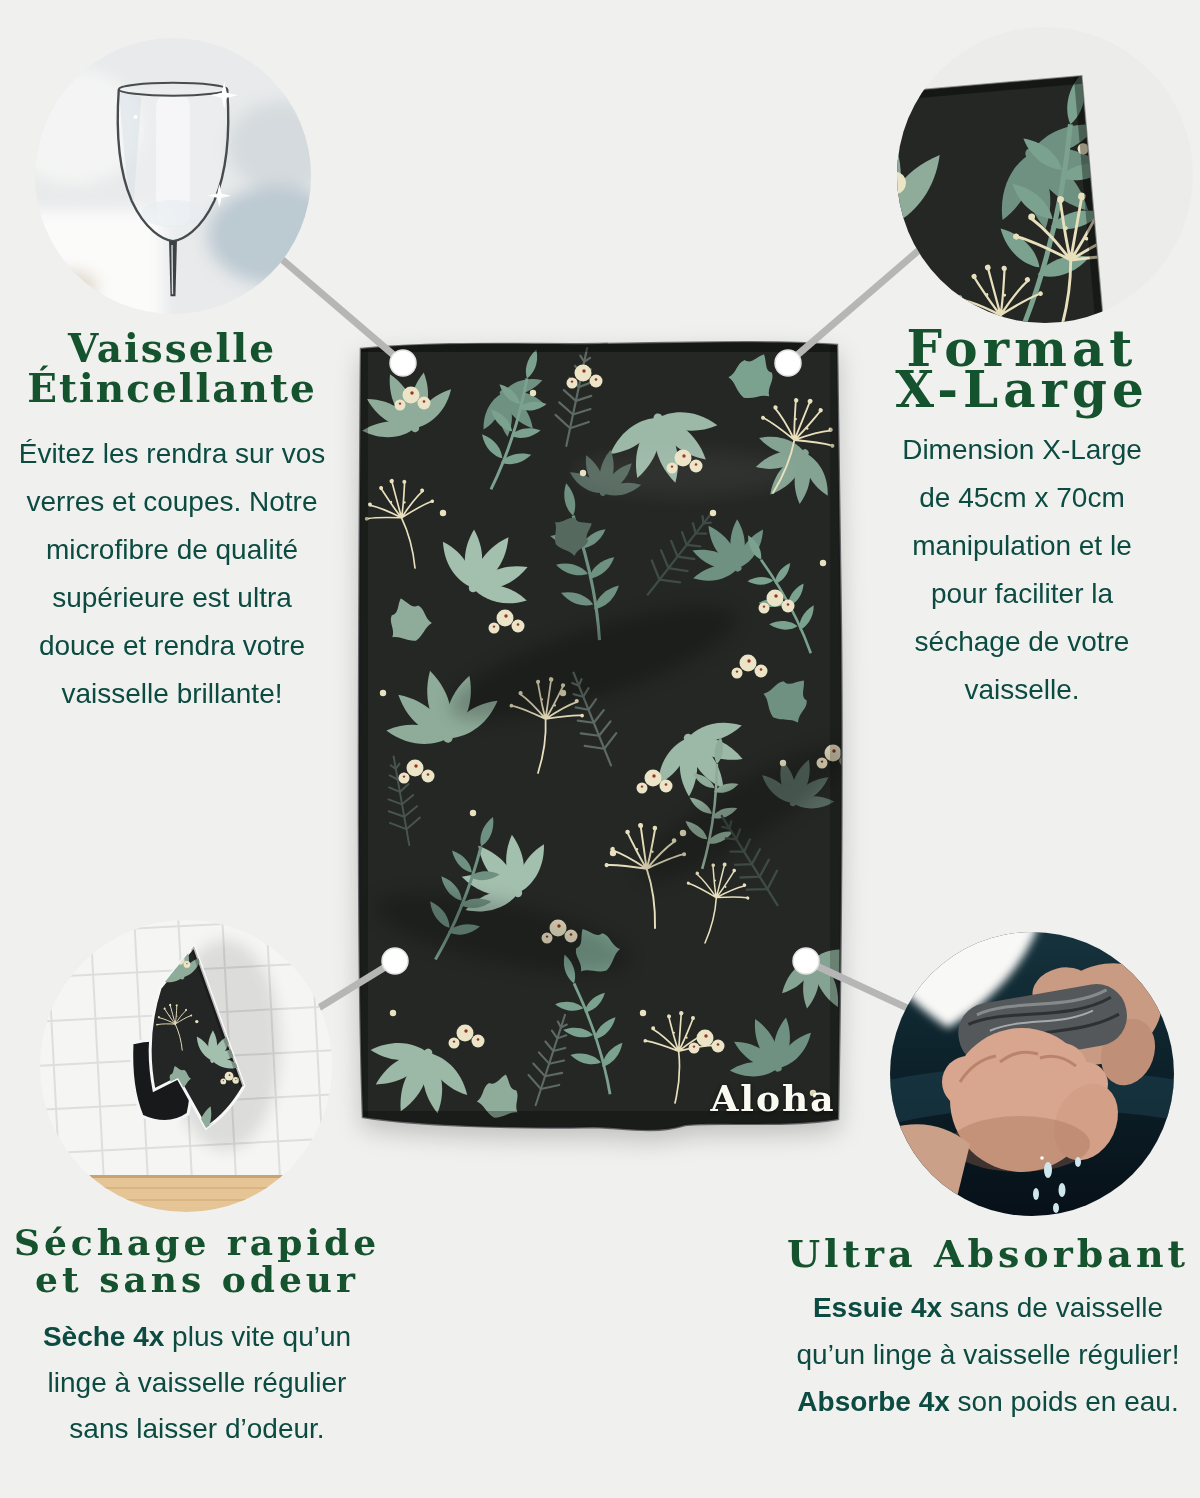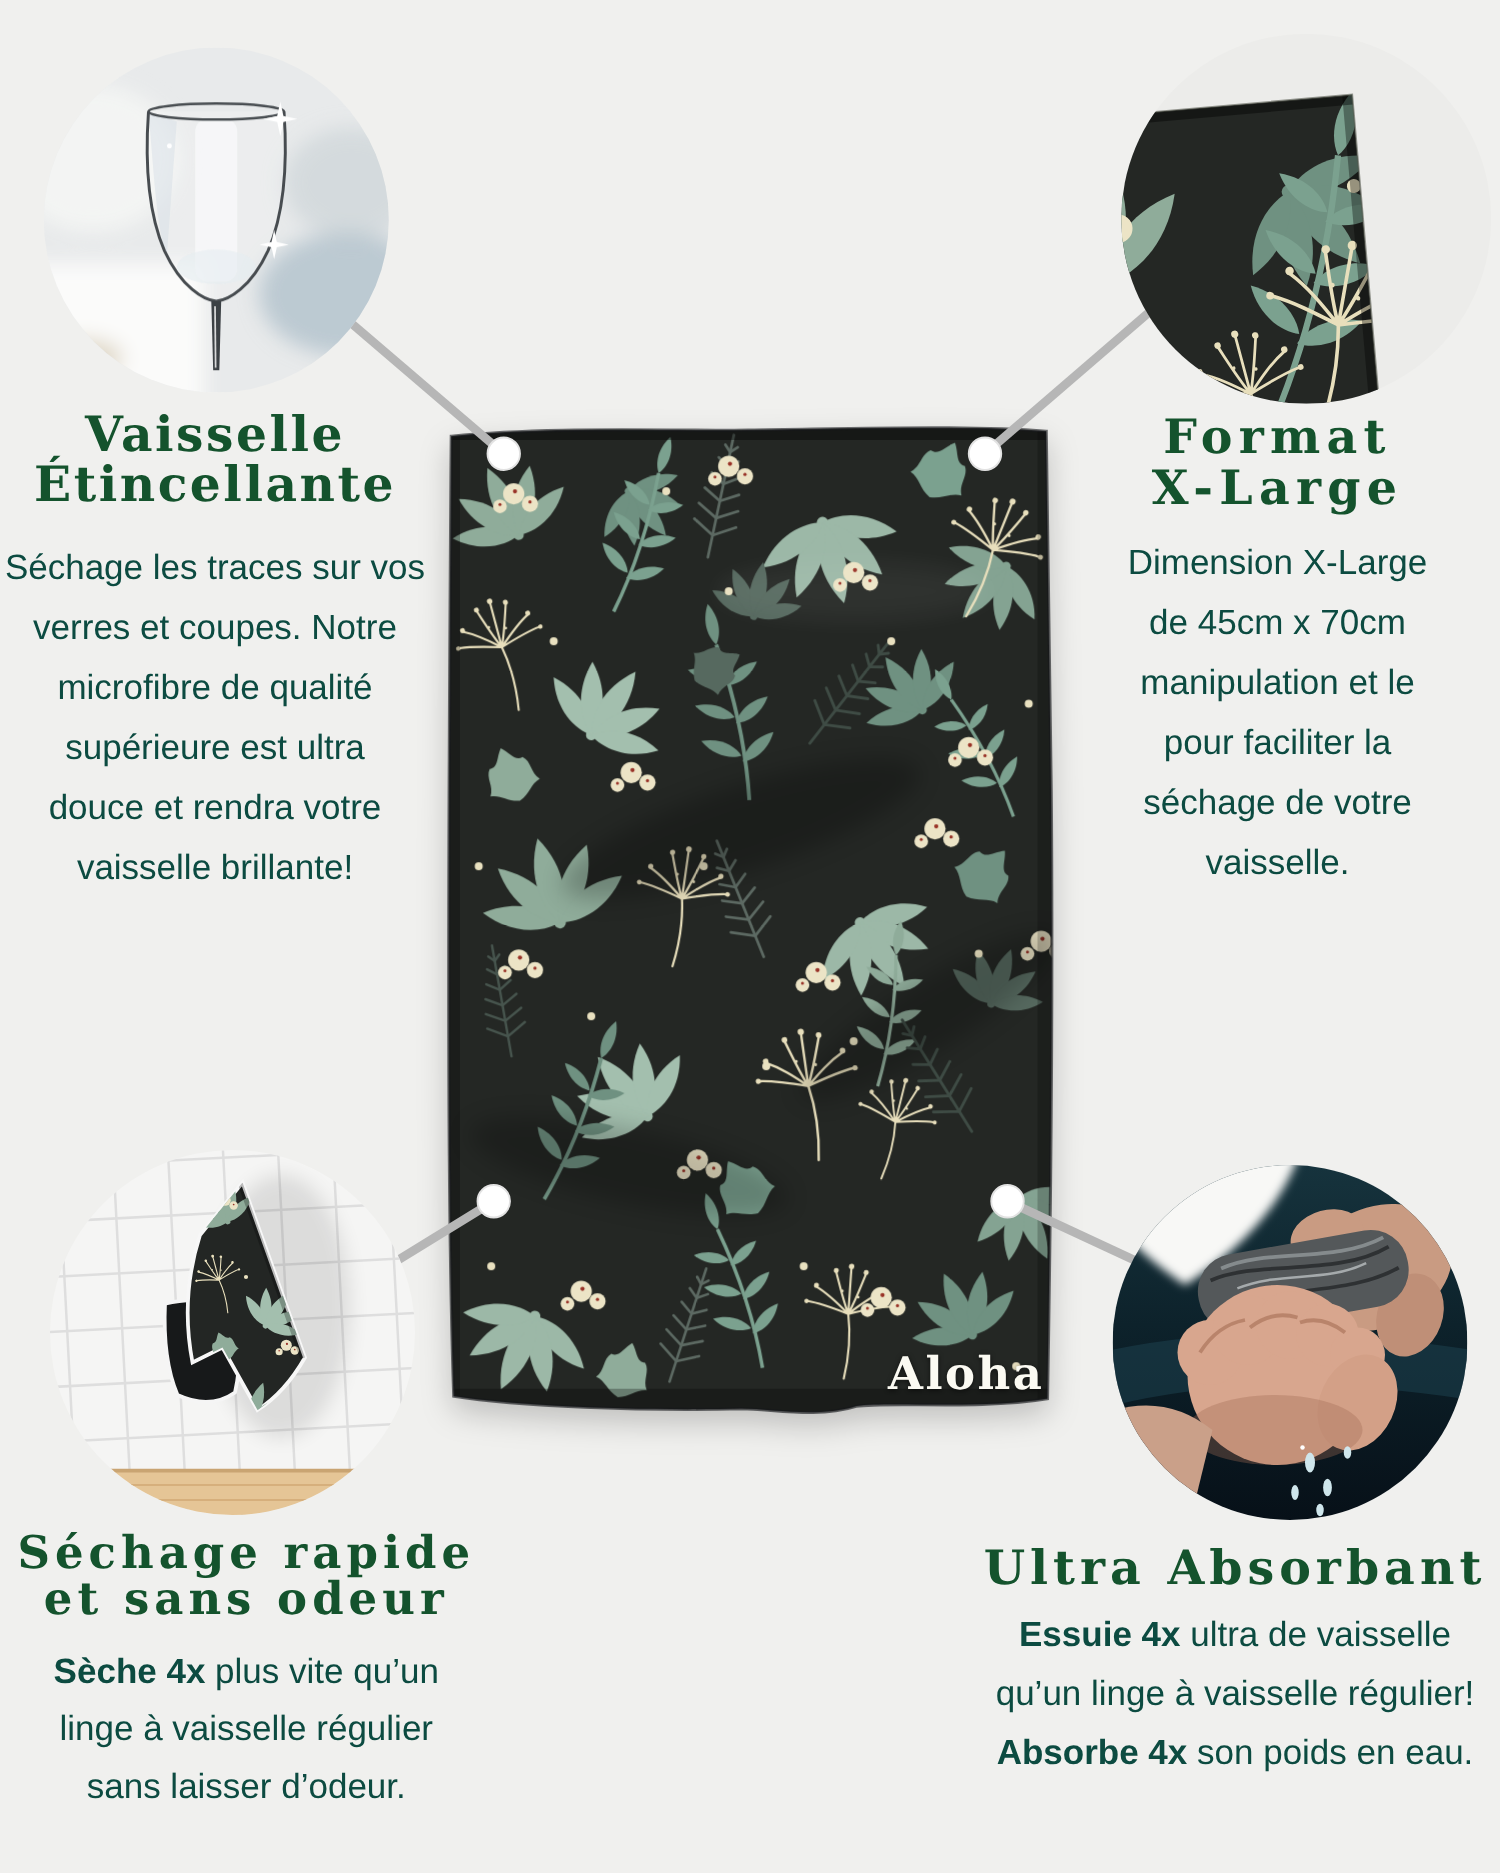--- a/index.html
+++ b/index.html
@@ -18,21 +18,21 @@
   .feature h2{font-family:"DejaVu Serif","Liberation Serif",serif;font-weight:700;
               color:#14532d;margin:0;}
   .feature h2 .tline{display:block;}
   .body{font-size:28px;line-height:48px;}
   .body .bline{display:block;}
   .body .b{font-weight:700;margin-top:20px;}
   .f-tl{left:2px;top:328px;width:340px;}
   .f-tl h2{font-size:39px;line-height:40px;letter-spacing:2px;}
   .f-tl .body{margin-top:22px;}
   .f-tr{left:872px;top:328px;width:300px;}
-  .f-tr h2{font-size:38px;line-height:41px;letter-spacing:5px;}
+  .f-tr h2{font-size:50px;line-height:41px;letter-spacing:5px;}
   .f-tr .body{margin-top:16px;}
   .f-bl{left:6px;top:1224px;width:382px;}
   .f-bl h2{font-size:36px;line-height:37px;letter-spacing:4px;}
   .f-bl .body{margin-top:16px;line-height:46px;}
   .f-br{left:768px;top:1234px;width:440px;}
   .f-br h2{font-size:38px;line-height:40px;letter-spacing:4px;}
   .f-br .body{margin-top:10px;line-height:47px;}
 </style>
 </head>
 <body>
@@ -342,21 +342,21 @@
       </g>
     </svg>
   </div>
 
   <section class="feature f-tl">
     <h2>
       <span class="tline">Vaisselle</span>
       <span class="tline">Étincellante</span>
     </h2>
     <div class="body">
-      <span class="bline">Séchage les traces sur vos</span>
+      <span class="bline">Évitez les rendra sur vos</span>
       <span class="bline">verres et coupes. Notre</span>
       <span class="bline">microfibre de qualité</span>
       <span class="bline">supérieure est ultra</span>
       <span class="bline">douce et rendra votre</span>
       <span class="bline">vaisselle brillante!</span>
     </div>
   </section>
 
   <section class="feature f-tr">
     <h2>
@@ -383,19 +383,19 @@
       <span class="bline"><span class="b"></span><span>linge à vaisselle régulier</span></span>
       <span class="bline"><span class="b"></span><span>sans laisser d’odeur.</span></span>
     </div>
   </section>
 
   <section class="feature f-br">
     <h2>
       <span class="tline">Ultra Absorbant</span>
     </h2>
     <div class="body">
-      <span class="bline"><span class="b">Essuie 4x</span><span> ultra de vaisselle</span></span>
+      <span class="bline"><span class="b">Essuie 4x</span><span> sans de vaisselle</span></span>
       <span class="bline"><span class="b"></span><span>qu’un linge à vaisselle régulier!</span></span>
       <span class="bline"><span class="b">Absorbe 4x</span><span> son poids en eau.</span></span>
     </div>
   </section>
 
 </div>
 
 </body></html>

